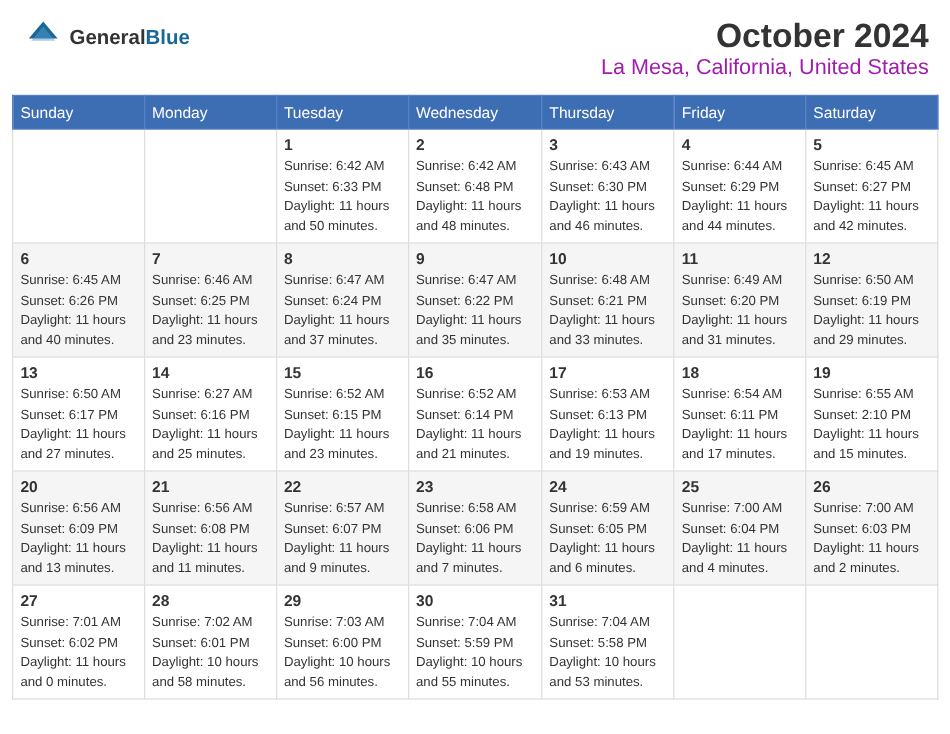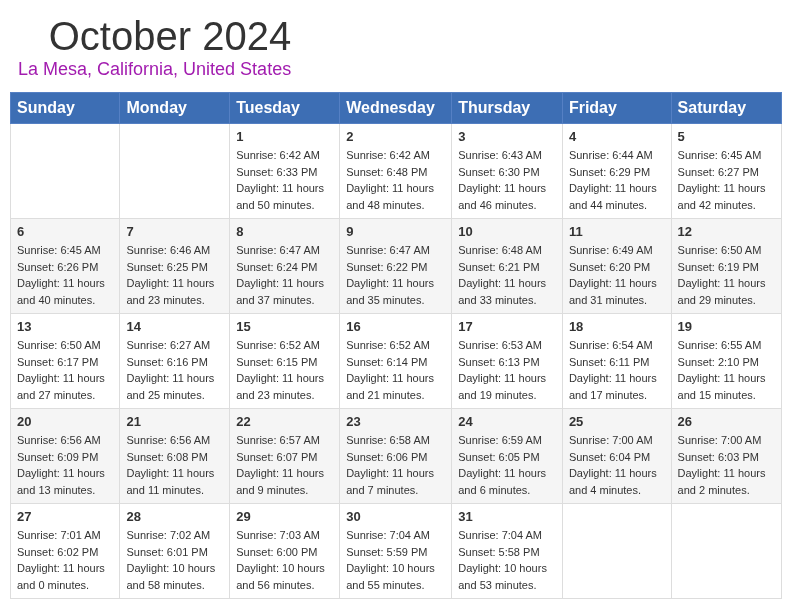--- a/index.html
+++ b/index.html
@@ -14,40 +14,40 @@
       display: flex;
       justify-content: space-between;
       align-items: flex-start;
       margin-bottom: 8px;
       padding: 4px 8px;
     }
     .title-block {
       text-align: right;
     }
     .month-title {
-      font-size: 40px;
+      font-size: 28px;
       color: #333;
-      font-weight: normal;
+      font-weight: bold;
     }
     .location {
       font-size: 18px;
       color: #a21caf;
     }
     .calendar {
       width: 100%;
       border-collapse: collapse;
       border: 1px solid #ccc;
     }
     .calendar th {
       background-color: #3d6eb4;
       color: #fff;
       text-align: left;
       padding: 6px 6px;
-      font-size: 16px;
-      font-weight: bold;
+      font-size: 13px;
+      font-weight: normal;
       border: 1px solid #5580c4;
     }
     .calendar td {
       vertical-align: top;
       padding: 5px 6px;
       border: 1px solid #ddd;
       font-size: 11px;
       color: #333;
       background: #fff;
       width: 113px;
@@ -80,20 +80,32 @@
     }
     .logo-row {
       display: flex;
       align-items: center;
     }
   </style>
 </head>
 <body>
 
 <div class="header">
+  <div class="logo-wrapper">
+    <svg width="36" height="36" viewBox="0 0 36 36">
+      <polygon points="18,4 30,18 6,18" fill="#1a6699"></polygon>
+      <polygon points="18,8 28,20 8,20" fill="#5599cc" opacity="0.5"></polygon>
+    </svg>
+    <div class="logo-text">
+      <div class="logo-row">
+        <span style="font-size:17px;font-weight:bold;color:#333;">General</span>
+        <span style="font-size:17px;font-weight:bold;color:#1a6699;">Blue</span>
+      </div>
+    </div>
+  </div>
   <div class="title-block">
     <div class="month-title">October 2024</div>
     <div class="location">La Mesa, California, United States</div>
   </div>
 </div>
 
 <table class="calendar">
   <thead>
     <tr>
     <th>Sunday</th>

